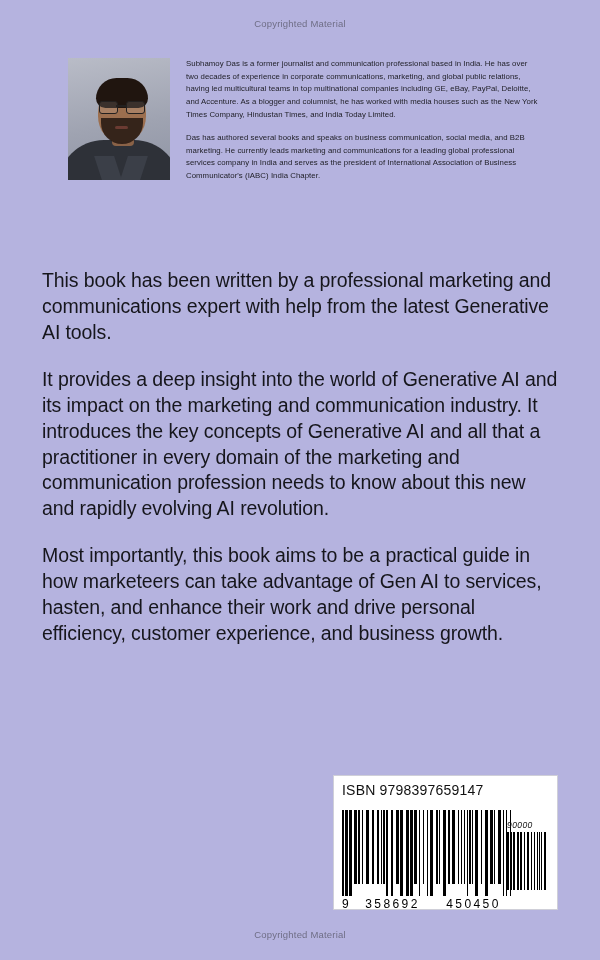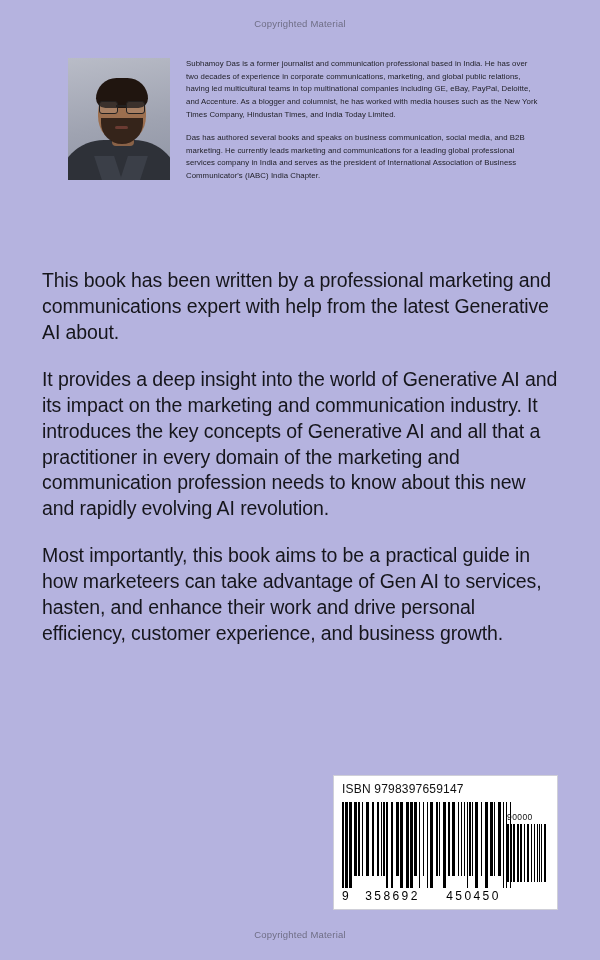--- a/index.html
+++ b/index.html
@@ -182,28 +182,29 @@
     top: 775px;
     width: 225px;
     height: 135px;
     background: #ffffff;
     border: 1px solid #cfcfd8;
     box-sizing: border-box;
     padding: 6px 8px 4px 8px;
   }
   .isbn-text {
     font-family: "Liberation Sans", sans-serif;
-    font-size: 12px;
+    font-size: 14px;
     color: #111111;
     letter-spacing: 0.2px;
-    margin-bottom: 6px;
+    margin-bottom: 12px;
   }
   .bars-row {
     position: relative;
     height: 86px;
+    font-style: italic;
   }
   .bars {
     position: absolute;
     left: 0;
     top: 0;
     height: 86px;
     width: 172px;
     display: flex;
     align-items: flex-start;
   }
@@ -271,21 +272,21 @@
       <div class="ph-glasses"></div>
       <div class="ph-bridge"></div>
     </div>
     <div class="author-text">
       <p><span class="author-name">Subhamoy Das</span><span> is a former journalist and communication professional based in India. He has over two decades of experience in corporate communications, marketing, and global public relations, having led multicultural teams in top multinational companies including GE, eBay, PayPal, Deloitte, and Accenture. As a blogger and columnist, he has worked with media houses such as the New York Times Company, Hindustan Times, and India Today Limited.</span></p>
       <p>Das has authored several books and speaks on business communication, social media, and B2B marketing. He currently leads marketing and communications for a leading global professional services company in India and serves as the president of International Association of Business Communicator's (IABC) India Chapter.</p>
     </div>
   </div>
 
   <div class="blurb">
-    <p>This book has been written by a professional marketing and communications expert with help from the latest Generative AI about.</p>
+    <p>This book has been written by a professional marketing and communications expert with help from the latest Generative AI tools.</p>
     <p>It provides a deep insight into the world of Generative AI and its impact on the marketing and communication industry. It introduces the key concepts of Generative AI and all that a practitioner in every domain of the marketing and communication profession needs to know about this new and rapidly evolving AI revolution.</p>
     <p>Most importantly, this book aims to be a practical guide in how marketeers can take advantage of Gen AI to services, hasten, and enhance their work and drive personal efficiency, customer experience, and business growth.</p>
   </div>
 
   <div class="barcode-box">
     <div class="isbn-text">ISBN 9798397659147</div>
     <div class="bars-row">
       <div class="bars" id="main-bars">
           <span style="width: 2px;"></span>
           <span style="width: 1px; background: transparent;"></span>

